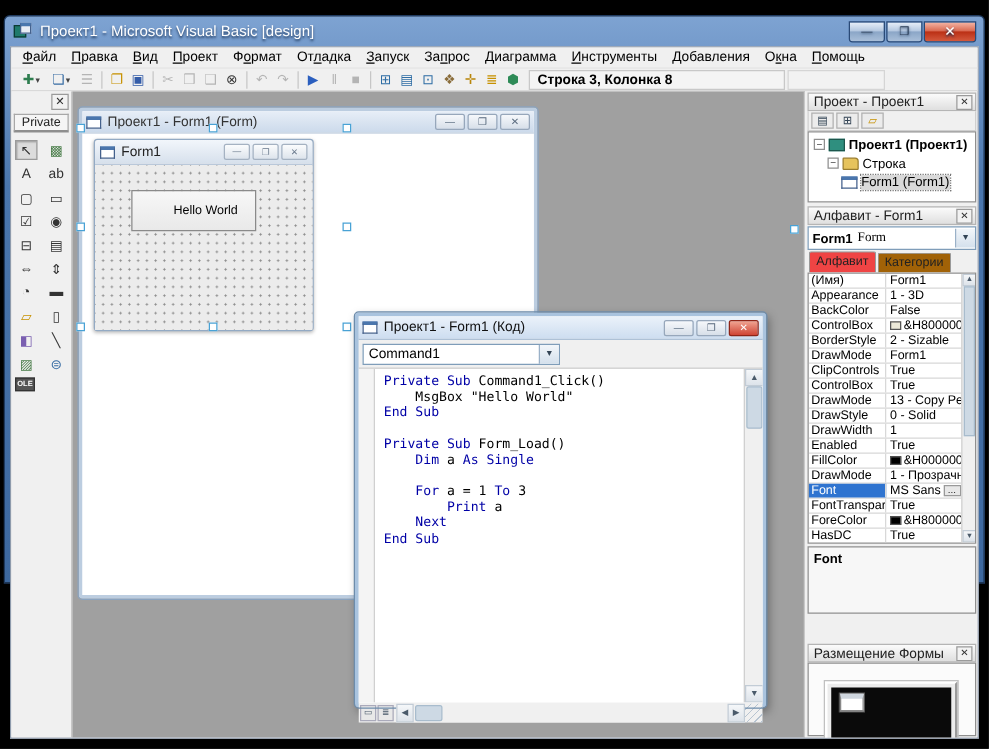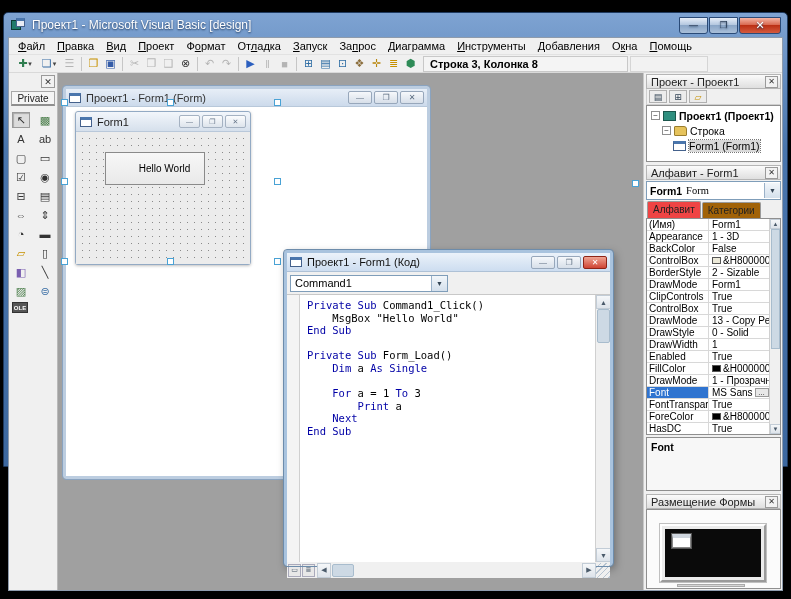--- a/index.html
+++ b/index.html
@@ -152,21 +152,21 @@
   .swatch { width:9px; height:7px; border:1px solid #555; margin-right:2px; flex:none; }
   .pbtn { margin-left:2px; width:14px; height:9px; border:1px solid #9a9a9a; background:#e8e8e8; font-size:7px;
           display:flex; align-items:center; justify-content:center; flex:none; }
   .pvscroll { position:absolute; right:0; top:0; bottom:0; width:11px; background:#f0f0f0; border-left:1px solid #d0d0d0; }
   .pvscroll .sbtn { width:11px; height:10px; font-size:6px; }
   .pvscroll .down { position:absolute; bottom:0; }
   .pvthumb { position:absolute; top:10px; left:1px; width:9px; height:120px; background:#cdd9e4; border:1px solid #a8bccd; }
   .pdesc { height:54px; background:#f7f7f7; border:1px solid #8f8f8f; margin-top:2px; padding:3px 4px; }
   .pdesc .dt { font-size:10.5px; font-weight:bold; color:#000; }
 
-  .p-layout { flex:1; }
+  .p-layout { flex:1;margin-top:21px; }
   .layout-body { flex:1; background:#fbfbfb; border:1px solid #8f8f8f; position:relative; }
   .monitor { position:absolute; left:13px; top:14px; width:106px; height:58px; background:#ececec;
              border:2px solid; border-color:#fff #9a9a9a #9a9a9a #fff; outline:1px solid #c0c0c0; }
   .mscreen { position:absolute; inset:3px; background:#0a0a0a; }
   .mform { position:absolute; left:7px; top:5px; width:19px; height:14px; background:#fff; border:1px solid #888;
            border-top:4px solid #cfd6de; box-shadow:0 0 0 1px #555; }
   .mstand { position:absolute; left:30px; top:74px; width:68px; height:3px; background:#d5d5d5; border:1px solid #aaa; }
 </style>
 </head>
 <body>

